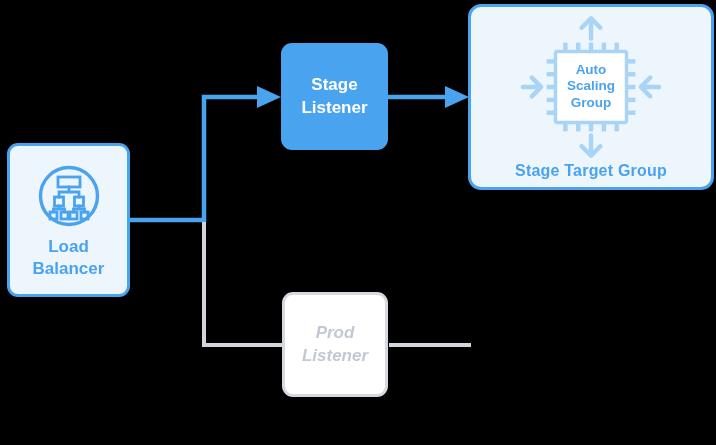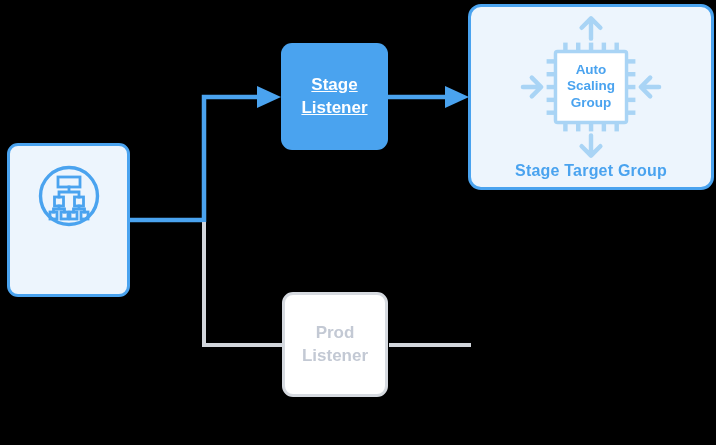--- a/index.html
+++ b/index.html
@@ -49,41 +49,42 @@
   }
   .node-lb svg { margin-top: 18px; }
   .label {
     text-align: center;
     font-weight: 600;
     font-size: 17px;
     line-height: 1.32;
   }
   .label-blue { color: var(--blue, #4AA3EF); }
   .label-gray { color: var(--gray-text, #C3C9D4); }
-  .label-white { color: var(--white, #FFFFFF); text-decoration: underline; }
+  .label-white { color: var(--white, #FFFFFF); }
   .node-lb .label { margin-top: 8px; width: 92px; }
   .node-stage-listener {
     left: 281px; top: 43px;
     width: 107px; height: 107px;
     background: var(--blue, #4AA3EF);
     border-radius: 11px;
     display: flex;
     align-items: center;
     justify-content: center;
   }
   .node-stage-listener .label { width: 76px; }
   .node-prod-listener {
     left: 282px; top: 292px;
     width: 106px; height: 105px;
     background: var(--white, #FFFFFF);
     border: 3px solid var(--gray-border, #D6DAE0);
     border-radius: 11px;
     display: flex;
     align-items: center;
     justify-content: center;
+    font-style: italic;
   }
   .node-prod-listener .label { width: 76px; }
   .node-stage-tg {
     left: 468px; top: 4px;
     width: 246px; height: 186px;
     background: var(--light-blue-fill, #EDF5FD);
     border: 3px solid var(--blue, #4AA3EF);
     border-radius: 13px;
   }
   .node-prod-tg {
@@ -151,20 +152,21 @@
         <rect x="17.5" y="33" width="9" height="9"></rect>
         <rect x="37.5" y="33" width="9" height="9"></rect>
         <path d="M22,42 V45 M16.5,45 H27.5 M16.5,45 V48 M27.5,45 V48"></path>
         <path d="M42,42 V45 M36.5,45 H47.5 M36.5,45 V48 M47.5,45 V48"></path>
         <rect x="13" y="48" width="7" height="7"></rect>
         <rect x="24" y="48" width="7" height="7"></rect>
         <rect x="33" y="48" width="7" height="7"></rect>
         <rect x="44" y="48" width="7" height="7"></rect>
       </g>
     </svg>
+    <div class="label label-blue">Load Balancer</div>
   </div>
 
   <div class="node node-stage-listener">
     <div class="label label-white">Stage Listener</div>
   </div>
 
   <div class="node node-prod-listener">
     <div class="label label-gray">Prod Listener</div>
   </div>
 

